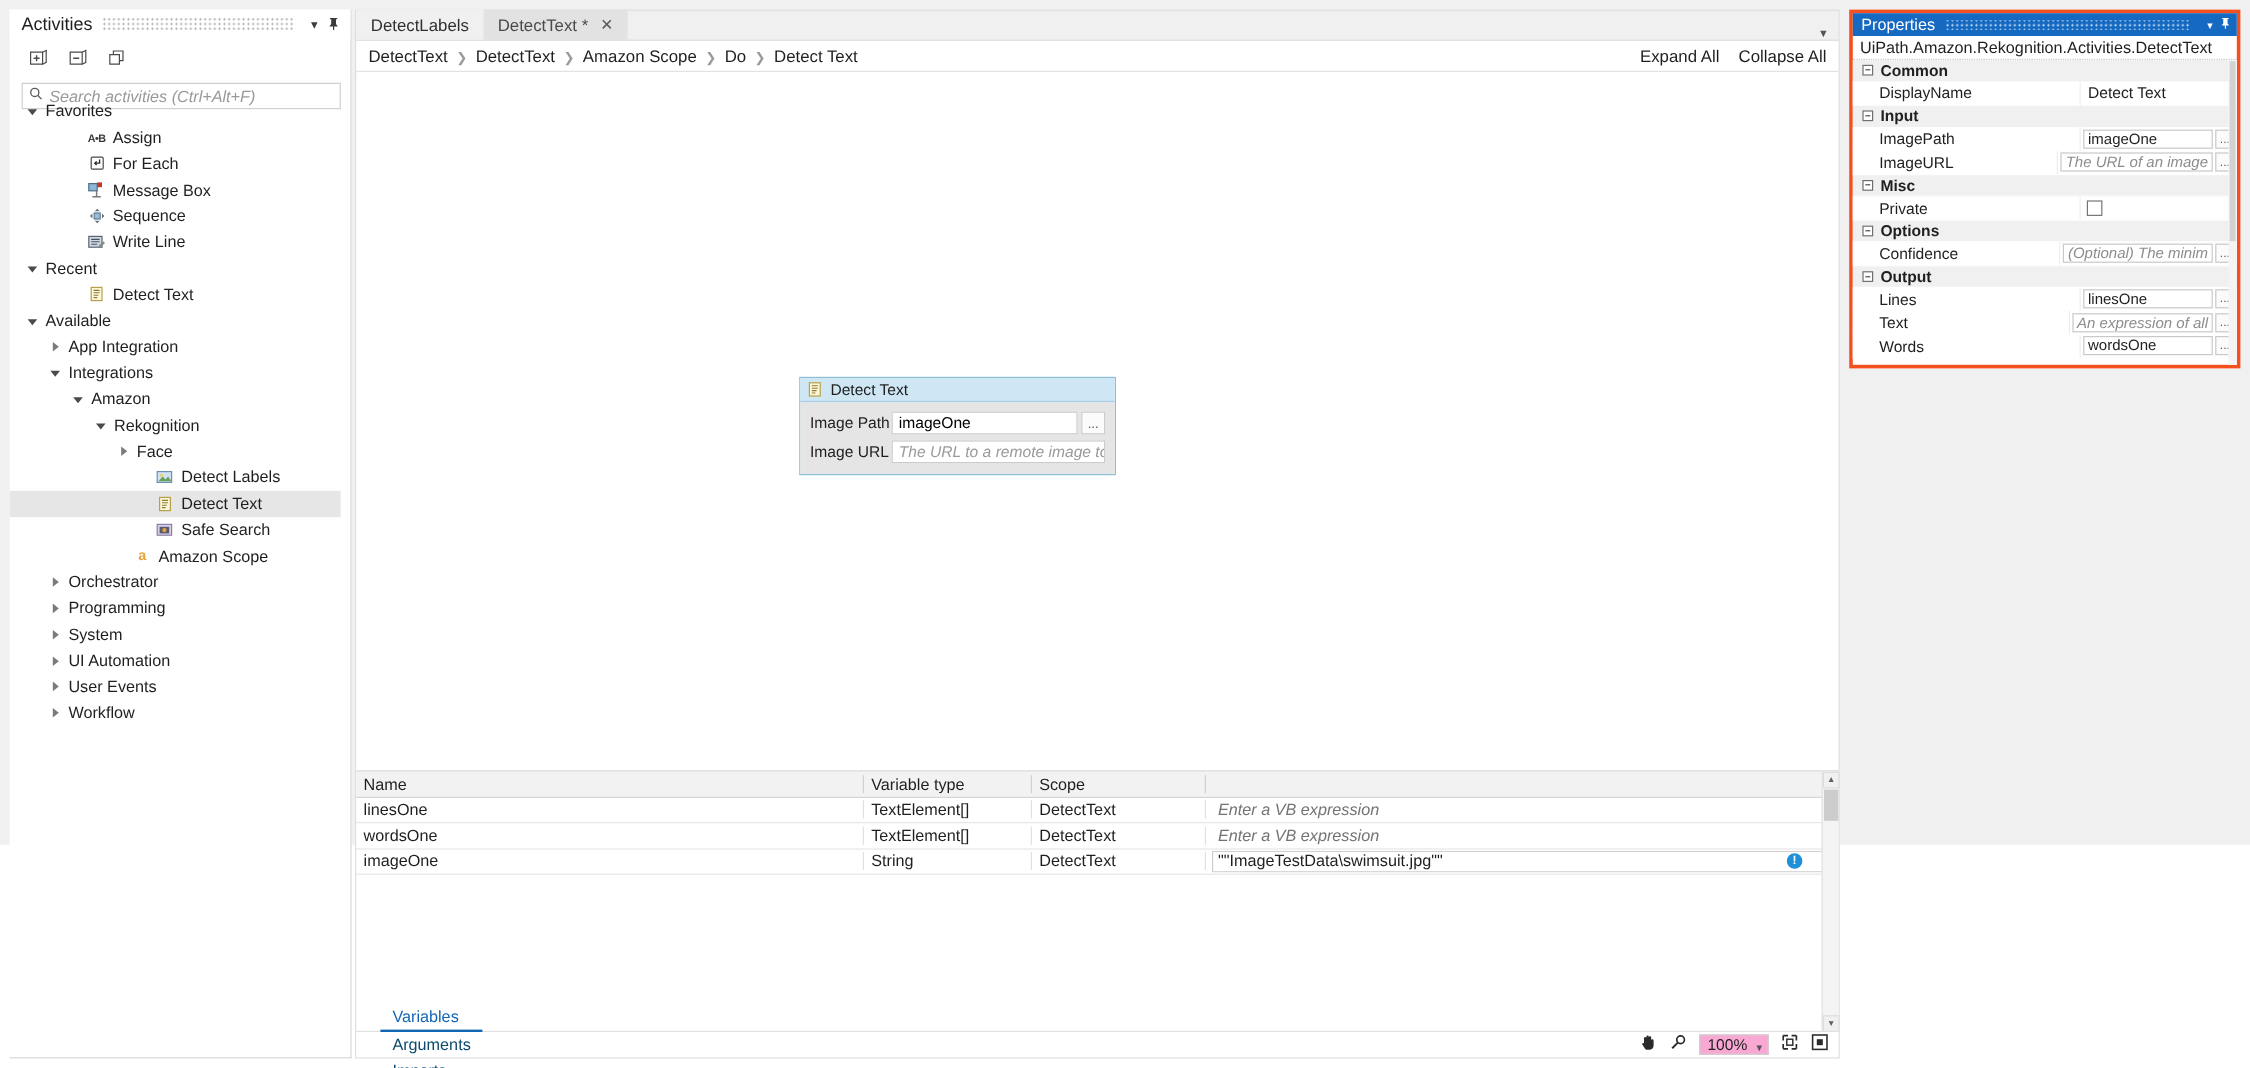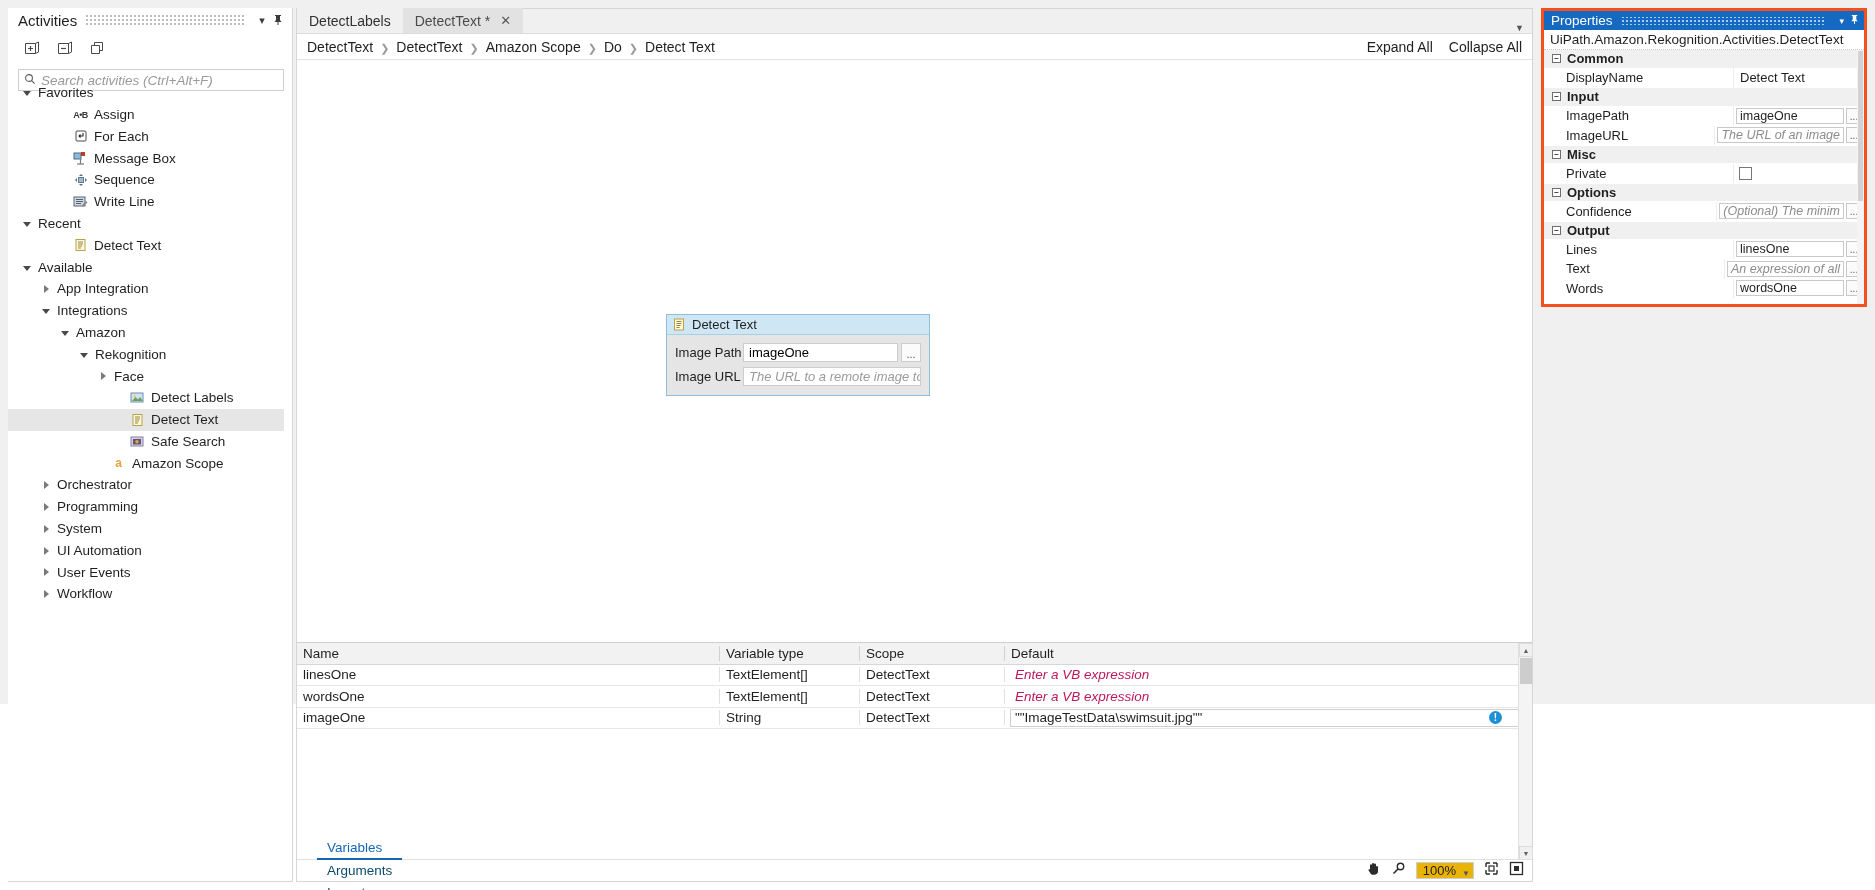--- a/index.html
+++ b/index.html
@@ -235,21 +235,21 @@
   .vc-scope { width: 145px; border-right: 1px solid #e0e0e0; }
   .vc-def { flex: 1; }
   .vg-head .vc { border-right: 1px solid #d0d0d0; }
   .def-input {
     margin-left: -1px;
     height: 18px; width: 100%;
     border: 1px solid transparent;
     display: flex; align-items: center;
     padding-left: 4px;
   }
-  .def-ph { color: #be185d; font-style: italic; }
+  .def-ph { color: #737373; font-style: italic; }
   .warn-icon {
     position: absolute; right: 30px;
     width: 13px; height: 13px; border-radius: 50%;
     background: #1e90d7; color: #fff;
     font-size: 10px; font-weight: bold;
     display: flex; align-items: center; justify-content: center;
   }
   #vscroll {
     position: absolute; right: 0; top: 0; width: 14px; bottom: 21px;
     background: #f4f4f4; border-left: 1px solid #e0e0e0;
@@ -277,21 +277,21 @@
     padding: 0 10px; font-size: 13.5px; color: #0c4a6e;
     height: 22px; display: flex; align-items: center;
   }
   .vtab.active { color: #1466b5; border-bottom: 2px solid #1466b5; }
   #zoom-controls {
     margin-left: auto; display: flex; align-items: center; gap: 10px;
     padding-right: 8px;
   }
   #zoom-select {
     height: 17px; min-width: 56px;
-    border: 1px solid #cfcfcf; background: #eab308;
+    border: 1px solid #cfcfcf; background: #f9a8d4;
     display: flex; align-items: flex-end; justify-content: space-between;
     padding: 0 3px 0 6px; font-size: 13px; color: #1f1f1f;
   }
   #zoom-select .cv { font-size: 8px; color: #555; margin-left: 6px; }
 
   
   #properties {
     position: absolute; left: 1541px; top: 8px;
     width: 326px; height: 299px;
     border: 3px solid #f4501e;
@@ -663,21 +663,20 @@
         </div>
       </div>
     </div>
 
     <div id="var-panel">
       <div id="var-grid">
           <div class="vg-row vg-head">
             <div class="vc vc-name">Name</div>
             <div class="vc vc-type">Variable type</div>
             <div class="vc vc-scope">Scope</div>
-            <div class="vc vc-def">Default</div>
           </div>
           <div class="vg-row data" style="position: relative;">
             <div class="vc vc-name">linesOne</div>
             <div class="vc vc-type">TextElement[]</div>
             <div class="vc vc-scope">DetectText</div>
             <div class="vc vc-def">
               <div class="def-input def-ph">Enter a VB expression</div>
             </div>
           </div>
           <div class="vg-row data" style="position: relative;">

